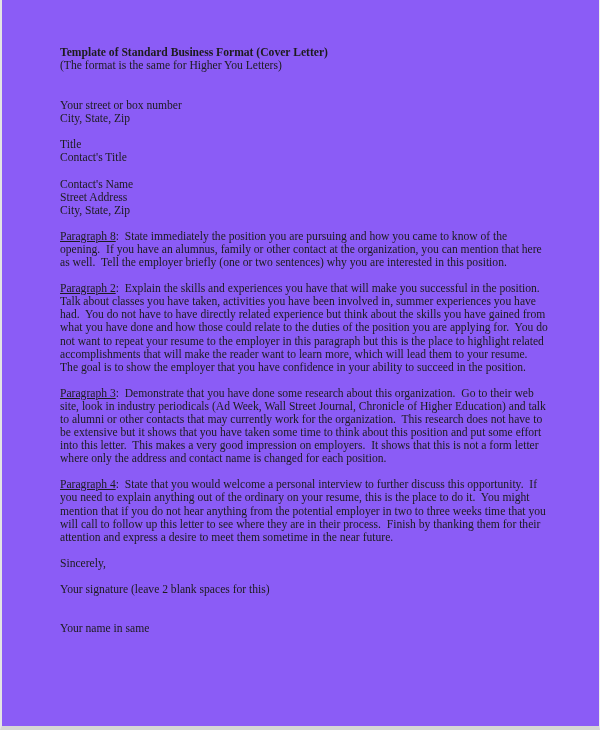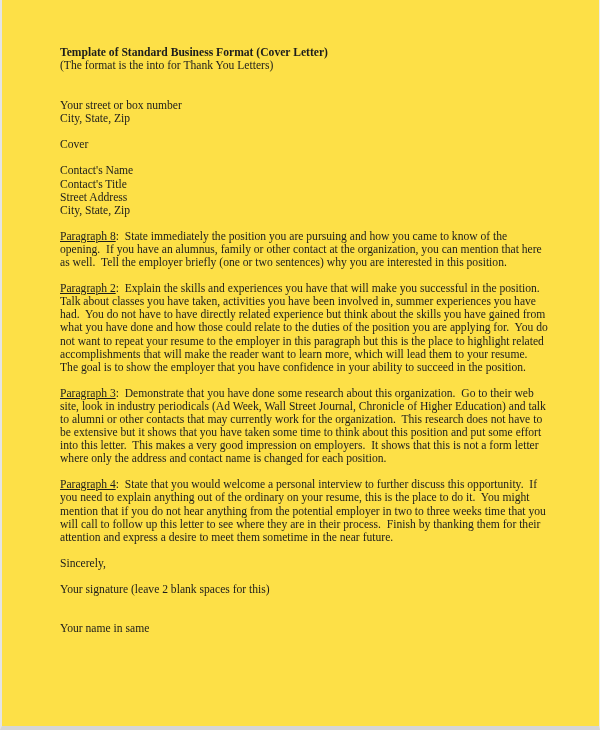--- a/index.html
+++ b/index.html
@@ -5,21 +5,21 @@
   html, body {
     margin: 0;
     padding: 0;
     background: #ffffff;
   }
   .page {
     position: relative;
     width: 600px;
     height: 730px;
     box-sizing: border-box;
-    background: #fde047;
+    background: #8b5cf6;
     border-left: 2px solid #e4e4e4;
     border-right: 1px solid #ececec;
     border-bottom: 4px solid #d6d6d6;
     font-family: "Liberation Serif", "DejaVu Serif", serif;
     font-size: 11.6px;
     line-height: 13.1px;
     color: #1c1c1c;
     overflow: hidden;
   }
   .content {
@@ -41,29 +41,29 @@
   .gap1 { margin-top: 13px; }   
   .gap2 { margin-top: 26px; }   
 </style>
 </head>
 <body>
 
 <div class="page">
   <div class="content">
 
     <div class="line"><b class="title-text">Template of Standard Business Format (Cover Letter)</b></div>
-    <div class="line"><span>(The format is the into for Thank You Letters)</span></div>
+    <div class="line"><span>(The format is the same for Higher You Letters)</span></div>
 
     <div class="line gap2" style="margin-top:27px;"><span>Your street or box number</span></div>
     <div class="line"><span>City, State, Zip</span></div>
 
-    <div class="line gap1"><span>Cover</span></div>
+    <div class="line gap1"><span>Title</span></div>
 
+    <div class="line"><span>Contact's Title</span></div>
     <div class="line gap1"><span>Contact's Name</span></div>
-    <div class="line"><span>Contact's Title</span></div>
     <div class="line"><span>Street Address</span></div>
     <div class="line"><span>City, State, Zip</span></div>
 
 
     <p class="para gap1"><span class="u">Paragraph 8</span><span>:  State immediately the position you are pursuing and how you came to know of the opening.  If you have an alumnus, family or other contact at the organization, you can mention that here as well.  Tell the employer briefly (one or two sentences) why you are interested in this position.</span></p>
 
     <p class="para gap1"><span class="u">Paragraph 2</span><span>:  Explain the skills and experiences you have that will make you successful in the position.  Talk about classes you have taken, activities you have been involved in, summer experiences you have had.  You do not have to have directly related experience but think about the skills you have gained from what you have done and how those could relate to the duties of the position you are applying for.  You do not want to repeat your resume to the employer in this paragraph but this is the place to highlight related accomplishments that will make the reader want to learn more, which will lead them to your resume.  The goal is to show the employer that you have confidence in your ability to succeed in the position.</span></p>
 
     <p class="para gap1"><span class="u">Paragraph 3</span><span>:  Demonstrate that you have done some research about this organization.  Go to their web site, look in industry periodicals (Ad Week, Wall Street Journal, Chronicle of Higher Education) and talk to alumni or other contacts that may currently work for the organization.  This research does not have to be extensive but it shows that you have taken some time to think about this position and put some effort into this letter.  This makes a very good impression on employers.  It shows that this is not a form letter where only the address and contact name is changed for each position.</span></p>
 

